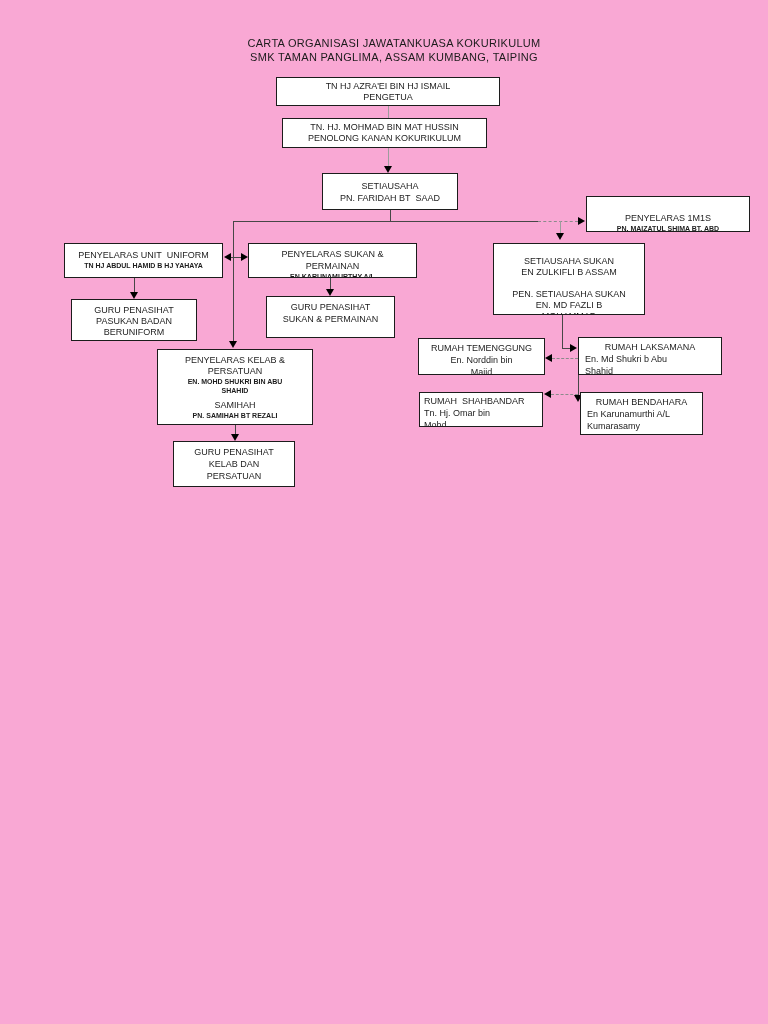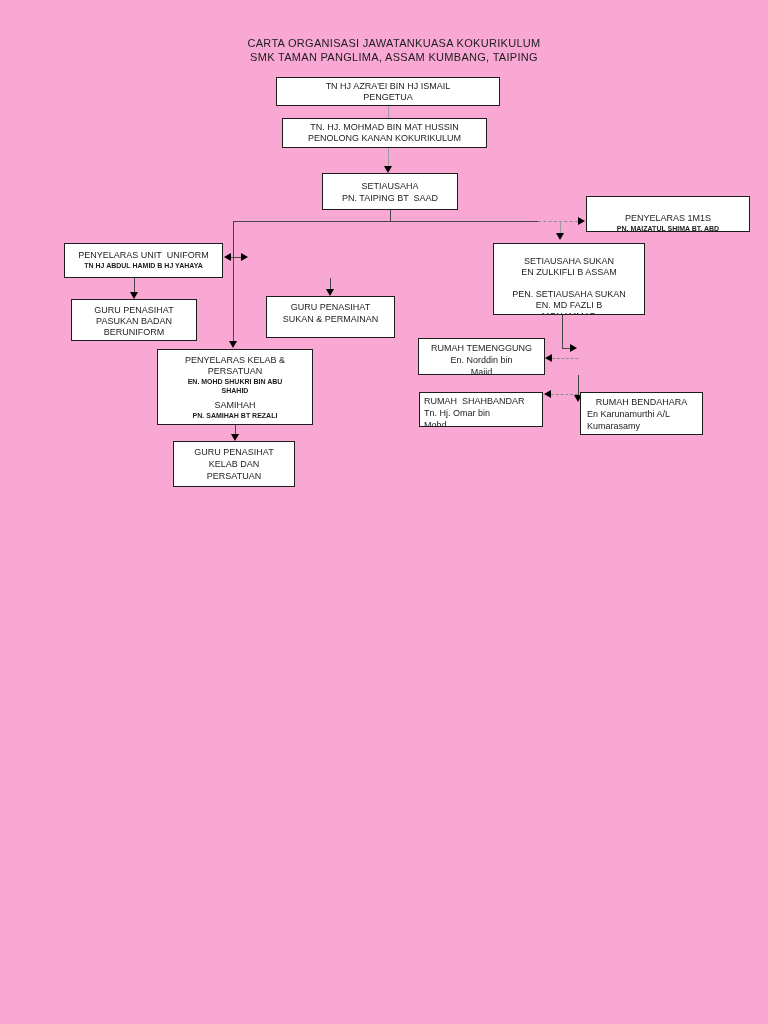--- a/index.html
+++ b/index.html
@@ -85,34 +85,39 @@
     <div class="ln">PENOLONG KANAN KOKURIKULUM</div>
   </div>
 
   <div class="box thin" style="left:276px;top:77px;width:224px;height:29px;padding-top:3px;">
     <div class="ln">TN HJ AZRA'EI BIN HJ ISMAIL</div>
     <div class="ln">PENGETUA</div>
   </div>
 
   <div class="box" style="left:322px;top:173px;width:136px;height:37px;padding-top:6px;">
     <div class="ln12">SETIAUSAHA</div>
-    <div class="ln12">PN. TAIPING BT  SAAD</div>
+    <div class="ln12">PN. FARIDAH BT  SAAD</div>
   </div>
 
   <div class="box" style="left:586px;top:196px;width:164px;height:36px;padding-top:16px;">
     <div class="ln">PENYELARAS 1M1S</div>
     <div class="lnb">PN. MAIZATUL SHIMA BT. ABD</div>
     <div class="lnb">RASAD</div>
   </div>
 
   <div class="box" style="left:64px;top:243px;width:159px;height:35px;padding-top:6px;">
     <div class="ln">PENYELARAS UNIT  UNIFORM</div>
     <div class="lnb">TN HJ ABDUL HAMID B HJ YAHAYA</div>
   </div>
 
+  <div class="box" style="left:248px;top:243px;width:169px;height:35px;padding-top:4px;">
+    <div class="ln12">PENYELARAS SUKAN &amp;</div>
+    <div class="ln12">PERMAINAN</div>
+    <div class="lnb">EN KARUNAMURTHY A/L</div>
+  </div>
 
   <div class="box" style="left:493px;top:243px;width:152px;height:72px;padding-top:12px;">
     <div class="ln">SETIAUSAHA SUKAN</div>
     <div class="ln">EN ZULKIFLI B ASSAM</div>
     <div class="sp11"></div>
     <div class="ln">PEN. SETIAUSAHA SUKAN</div>
     <div class="ln">EN. MD FAZLI B</div>
     <div class="ln">MOHAMMAD</div>
   </div>
 
@@ -142,20 +147,25 @@
     <div class="ln12">KELAB DAN</div>
     <div class="ln12">PERSATUAN</div>
   </div>
 
   <div class="box" style="left:418px;top:338px;width:127px;height:37px;padding-top:3px;">
     <div class="ln12">RUMAH TEMENGGUNG</div>
     <div class="ln12">En. Norddin bin</div>
     <div class="ln12">Majid</div>
   </div>
 
+  <div class="box" style="left:578px;top:337px;width:144px;height:38px;padding-top:3px;">
+    <div class="ln12">RUMAH LAKSAMANA</div>
+    <div class="ln12 left">En. Md Shukri b Abu</div>
+    <div class="ln12 left">Shahid</div>
+  </div>
 
   <div class="box" style="left:419px;top:392px;width:124px;height:35px;padding-top:2px;">
     <div class="ln12 left" style="padding-left:4px;">RUMAH  SHAHBANDAR</div>
     <div class="ln12 left" style="padding-left:4px;">Tn. Hj. Omar bin</div>
     <div class="ln12 left" style="padding-left:4px;">Mohd</div>
   </div>
 
   <div class="box" style="left:580px;top:392px;width:123px;height:43px;padding-top:3px;">
     <div class="ln12">RUMAH BENDAHARA</div>
     <div class="ln12 left">En Karunamurthi A/L</div>

